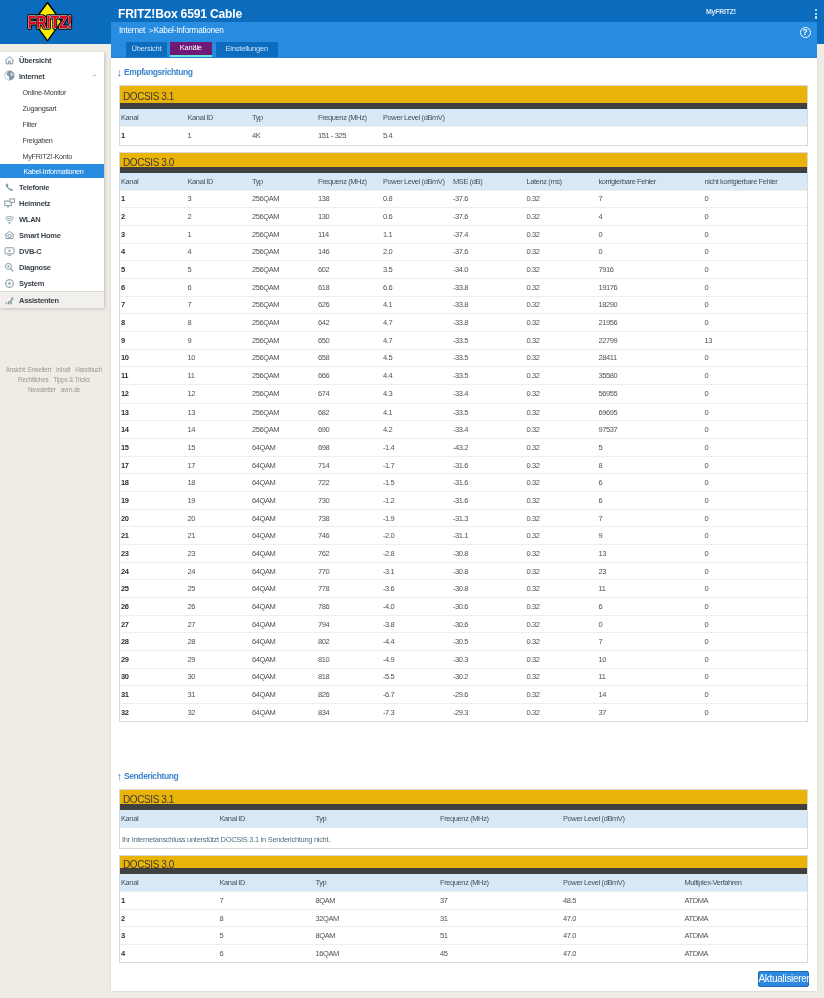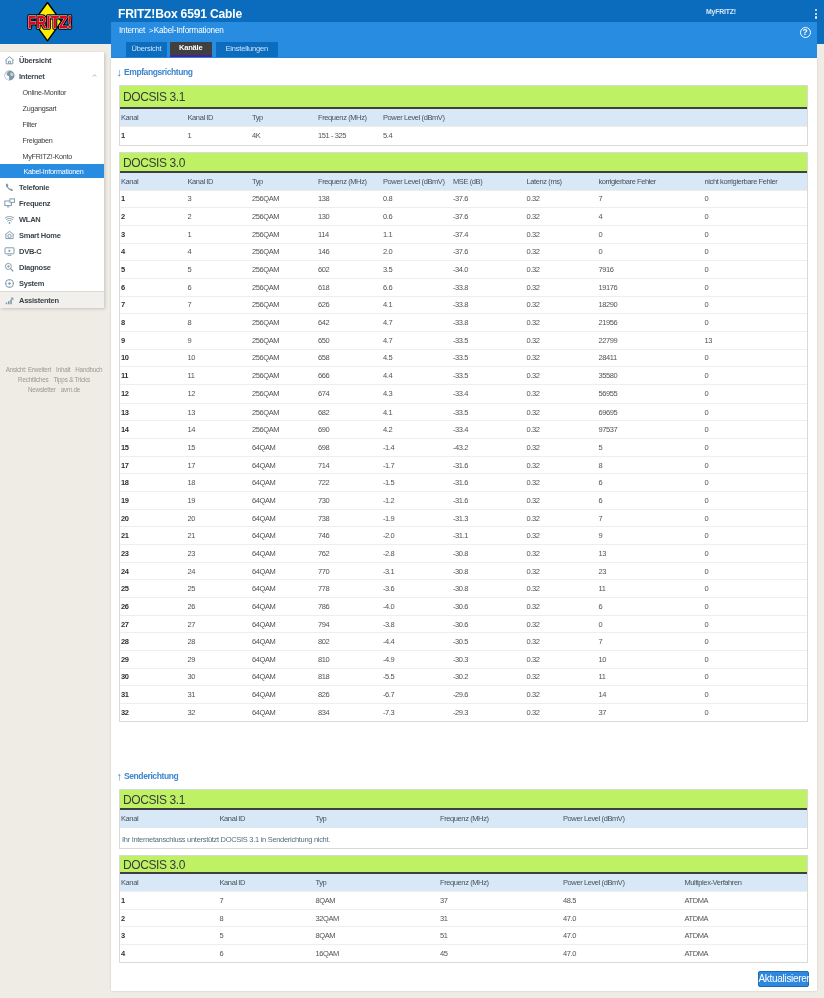--- a/index.html
+++ b/index.html
@@ -9,27 +9,27 @@
   letter-spacing:-.2px;transform:scaleX(.93);transform-origin:0 0;z-index:5}
 #myf{z-index:5;left:706px;top:7px;color:#d9e8f6;font-size:7.5px;font-weight:bold;letter-spacing:-.2px;transform:scaleX(.92);transform-origin:0 0}
 #dots{left:814.5px;top:9px;z-index:5}
 #dots div{width:2.4px;height:2.4px;border-radius:50%;background:#edf4fb;margin-bottom:1.2px}
 #subnav{left:110.5px;top:22px;width:706px;height:36px;background:#288ce1;z-index:2}
 #crumb{left:8.5px;top:4px;color:#fff;font-size:8.2px;letter-spacing:-.2px;font-weight:400}
 #help{left:689px;top:4.5px;width:11px;height:11px;border:1.2px solid #fff;border-radius:50%;
   color:#fff;font-size:8.5px;font-weight:bold;text-align:center;line-height:8.8px}
 .tab{top:20px;height:14.5px;background:#0c6cbe;color:#cfe3f6;font-size:7.5px;text-align:center;
   line-height:14.5px;letter-spacing:-.2px}
-.tab.act{background:#404040;color:#fff;font-weight:bold;border-bottom:2px solid #4c1d95;line-height:12.5px}
+.tab.act{background:#701a75;color:#fff;font-weight:normal;border-bottom:2px solid #5eead4;line-height:12.5px}
 #main{left:110.5px;top:58px;width:706px;height:933px;background:#fff;z-index:2;box-shadow:0 0 2px rgba(0,0,0,.15)}
 .h1{left:6px;color:#3d85cc;font-size:8.5px;font-weight:bold;letter-spacing:-.4px}
 .h1 .arr{font-size:11px;font-weight:normal;vertical-align:-1.5px;letter-spacing:0}
 .tbox{left:8px;width:689px;background:#fff;border:1px solid #d9d9d6}
-.tlabel{height:20px;line-height:20px;background:#bef264;border-bottom:2px solid #404040;
-  padding-left:3.5px;font-size:12px;color:#3a3a3a;letter-spacing:-.4px}
+.tlabel{height:20px;line-height:20px;background:#eab308;border-bottom:6px solid #404040;
+  padding-left:3.5px;font-size:10px;color:#3a3a3a;letter-spacing:-.4px}
 table{width:100%;border-collapse:collapse;table-layout:fixed;font-size:7.5px;color:#525252;letter-spacing:-.4px}
 th{background:#d9e8f6;color:#44525c;font-weight:normal;text-align:left;padding:0 0 0 1.5px;height:17.5px}
 td{padding:0 0 0 1.5px;border-top:1px solid #eeeeec}
 td.b{font-weight:bold;color:#303030}
 .msg{padding-left:2.5px;color:#55707f;font-size:7.5px;letter-spacing:-.3px;height:20px;line-height:23px}
 #btn{left:647px;top:912.5px;width:51px;height:16.5px;background:#2e89de;border:1px solid #1b6ab8;border-radius:2px;color:#fff;
   font-size:10px;text-align:center;line-height:14.5px;letter-spacing:-.3px}
 #side{left:0;top:52px;width:104px;height:255.5px;background:#fff;box-shadow:1px 1px 3px rgba(0,0,0,.18);z-index:2}
 .mrow{height:15.94px;position:relative}
 .mrow .ic{position:absolute;left:3.5px;top:2.5px}
@@ -599,21 +599,21 @@
     </div>
 <div class="mrow">
       <span class="ic">
         <svg width="11" height="11" viewBox="0 0 11 11">
           <rect x="0.8" y="3" width="6.6" height="4.6" fill="#fff" stroke="#7d97a6" stroke-width="0.95"></rect>
           <path d="M3 9 H5.2 M4.1 7.8 V9" stroke="#7d97a6" stroke-width="0.8"></path>
           <rect x="5.9" y="0.9" width="4.6" height="3.4" fill="#fff" stroke="#7d97a6" stroke-width="0.95"></rect>
           <path d="M7.4 5.3 L8.2 4.5" stroke="#7d97a6" stroke-width="0.8"></path>
         </svg>
       </span>
-      <span class="t1">Frequenz</span>
+      <span class="t1">Heimnetz</span>
     </div>
 <div class="mrow">
       <span class="ic">
         <svg width="11" height="11" viewBox="0 0 11 11">
           <path d="M1 4.3 C3.5 1.9 7.5 1.9 10 4.3 M2.1 5.8 C4 4 7 4 8.9 5.8 M3.3 7.2 C4.5 6.1 6.5 6.1 7.7 7.2" fill="none" stroke="#7d97a6" stroke-width="0.9"></path>
           <circle cx="5.5" cy="8.9" r="0.9" fill="#7d97a6"></circle>
         </svg>
       </span>
       <span class="t1">WLAN</span>
     </div>

